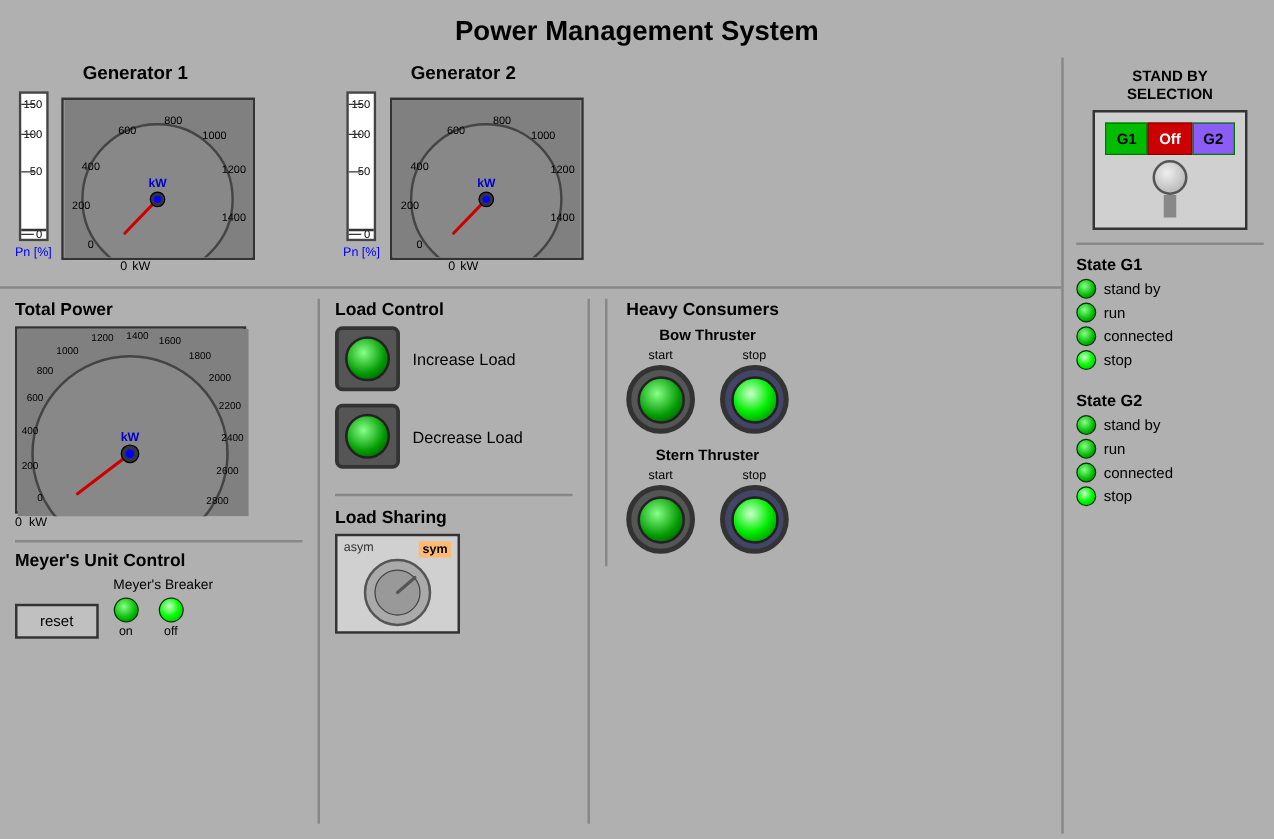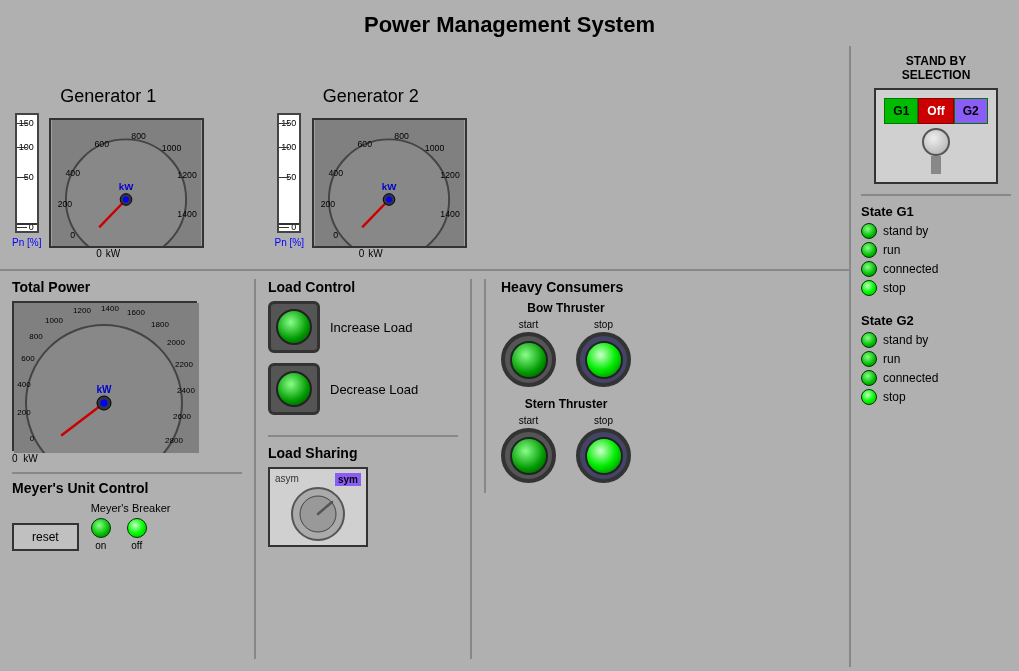--- a/index.html
+++ b/index.html
@@ -18,24 +18,23 @@
       padding: 12px 0 8px;
       color: #000;
     }
     .gen-panel {
       display: flex;
       flex-direction: column;
       align-items: center;
       margin-right: 30px;
     }
     .gen-title {
-      font-size: 18px;
-      font-weight: normal;
+      font-size: 15px;
+      font-weight: bold;
       margin-bottom: 6px;
-      margin-top: 36px;
     }
     .gen-gauges {
       display: flex;
       flex-direction: row;
       align-items: flex-end;
       gap: 8px;
     }
     .pn-label {
       color: blue;
       font-size: 10px;
@@ -124,21 +123,21 @@
       left: 5px;
       font-size: 10px;
       color: #333;
     }
     .sym-label {
       position: absolute;
       top: 4px;
       right: 5px;
       font-size: 10px;
       color: #00aa00;
-      background: #8b5cf6;
+      background: #fdba74;
       color: #000;
       padding: 1px 3px;
       font-weight: bold;
     }
     .knob-svg {
       width: 60px;
       height: 60px;
       margin-top: 14px;
     }
     

